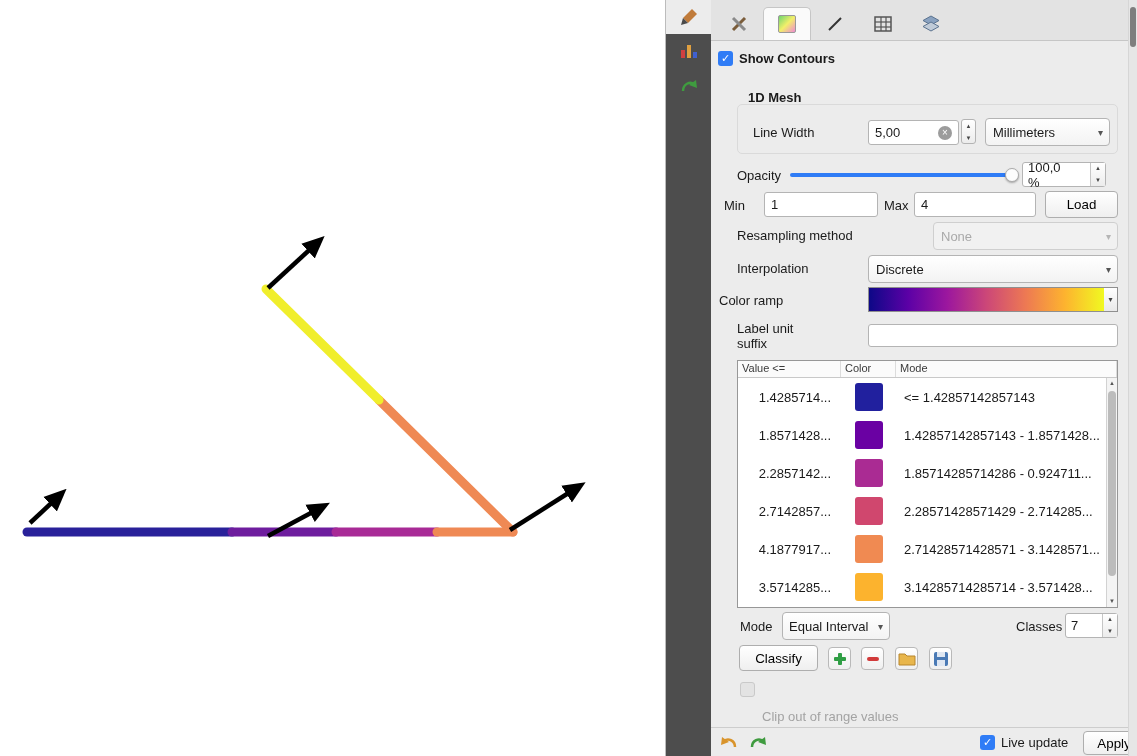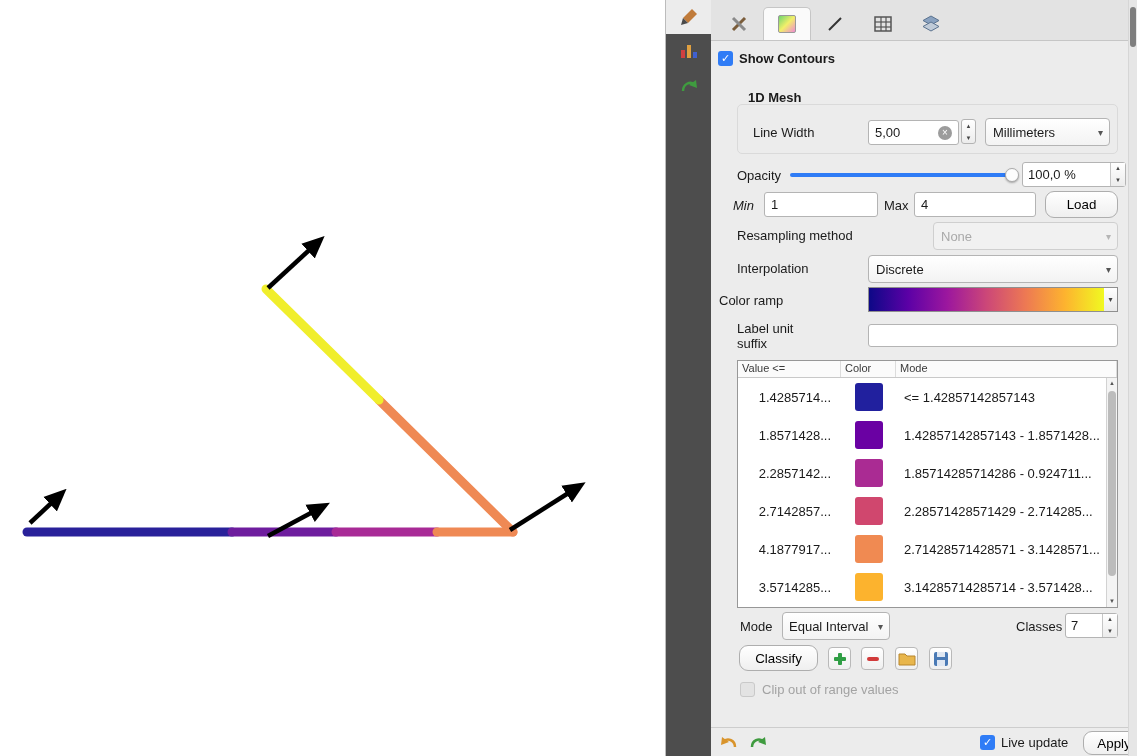--- a/index.html
+++ b/index.html
@@ -22,21 +22,21 @@
   .bold { font-weight:bold; }
 
   
   #tabbar { position:absolute; left:0; top:0; width:426px; height:41px; background:#e3e3e3; border-bottom:1px solid #c6c6c6; display:flex; align-items:flex-end; padding-left:4px; }
   .tab { width:48px; height:33px; display:flex; align-items:center; justify-content:center; cursor:pointer; border:1px solid transparent; border-bottom:none; }
   .tab.selected { background:#fafafa; border-color:#c6c6c6; border-radius:5px 5px 0 0; }
   .grad-icon { width:18px; height:18px; border:1px solid #999; border-radius:2px; background:linear-gradient(135deg,#6fd66f,#f2ef6a,#ef8ad2); }
 
   
   .textbox { position:absolute; background:#fff; border:1px solid #b4b4b4; border-radius:3px; height:25px; padding:0 6px; display:flex; align-items:center; }
-  .btn { position:absolute; background:linear-gradient(#ffffff,#efefef); border:1px solid #aeaeae; border-radius:9px; display:flex; align-items:center; justify-content:center; cursor:pointer; }
+  .btn { position:absolute; background:linear-gradient(#ffffff,#efefef); border:1px solid #aeaeae; border-radius:4px; display:flex; align-items:center; justify-content:center; cursor:pointer; }
   .combo { position:absolute; background:linear-gradient(#ffffff,#f3f3f3); border:1px solid #b4b4b4; border-radius:4px; height:28px; display:flex; align-items:center; padding:0 20px 0 7px; cursor:pointer; }
   .combo::after { content:"▾"; position:absolute; right:6px; top:50%; transform:translateY(-50%); font-size:10px; color:#555; }
   .combo.disabled { background:#f1f1f1; color:#a9a9a9; border-color:#cfcfcf; }
   .combo.disabled::after { color:#b5b5b5; }
   .spin { position:absolute; width:15px; height:25px; border:1px solid #b4b4b4; border-radius:3px; background:linear-gradient(#fff,#ececec); display:flex; flex-direction:column; overflow:hidden; cursor:pointer; }
   .spin i { flex:1; font-style:normal; font-size:6px; line-height:12px; text-align:center; color:#444; }
   .spinbox { position:absolute; background:#fff; border:1px solid #b4b4b4; border-radius:3px; height:25px; display:flex; align-items:center; }
   .spinbox .val { flex:1; padding:0 5px; }
   .spinbox .arrows { width:15px; height:100%; border-left:1px solid #c6c6c6; display:flex; flex-direction:column; background:linear-gradient(#fff,#ececec); cursor:pointer; }
   .spinbox .arrows i { flex:1; font-style:normal; font-size:6px; line-height:11px; text-align:center; color:#444; }
@@ -190,29 +190,29 @@
       </div>
     <div class="combo" style="left:274px; top:118px; width:125px;">
       <span>Millimeters</span>
     </div>
 
     <span class="lbl" style="left:26px; top:168px;">Opacity</span>
     <div id="op-slider">
       <div id="op-track" style="background: rgb(47, 124, 246);"></div>
       <div id="op-handle"></div>
     </div>
-    <div class="spinbox" style="left:311px; top:162px; width:104px;gap:16px;">
+    <div class="spinbox" style="left:311px; top:162px; width:84px;gap:16px;">
       <span class="val">100,0 %</span>
       <span class="arrows">
           <i>▲</i>
           <i>▼</i>
         </span>
     </div>
 
-    <span class="lbl" style="left:22px; top:198px;font-style:italic;">Min</span>
+    <span class="lbl" style="left:13px; top:198px;">Min</span>
     <div class="textbox" style="left:53px; top:192px; width:114px;">
       <span>1</span>
     </div>
     <span class="lbl" style="left:173px; top:198px;">Max</span>
     <div class="textbox" style="left:203px; top:192px; width:122px;">
       <span>4</span>
     </div>
     <button class="btn" style="left:334px; top:191px; width:73px; height:27px;">Load</button>
 
     <span class="lbl" style="left:26px; top:228px;">Resampling method</span>
@@ -323,21 +323,21 @@
     </div>
     <div class="tool-btn" style="left:218px; top:647px;">
       <svg width="16" height="16">
         <rect x="1" y="1" width="14" height="14" rx="2" fill="#4a7ab5"></rect>
         <rect x="4" y="1" width="8" height="5" fill="#dfe7f2"></rect>
         <rect x="4" y="9" width="8" height="6" fill="#dfe7f2"></rect>
       </svg>
     </div>
 
     <div class="checkbox off disabled" style="left:29px; top:682px;"></div>
-    <span class="lbl dim" style="left:51px; top:682px;">Clip out of range values</span>
+    <span class="lbl dim" style="left:51px; top:709px;">Clip out of range values</span>
 
     <div id="bottombar">
       <div class="flat-btn" style="left:7px;">
         <svg width="20" height="18">
           <path d="M16 14 C16 7 9 5 5 8" stroke="#d9942b" stroke-width="2.5" fill="none"></path>
           <polygon points="3,4 2,12 10,9" fill="#d9942b"></polygon>
         </svg>
       </div>
       <div class="flat-btn" style="left:36px;">
         <svg width="20" height="18">

